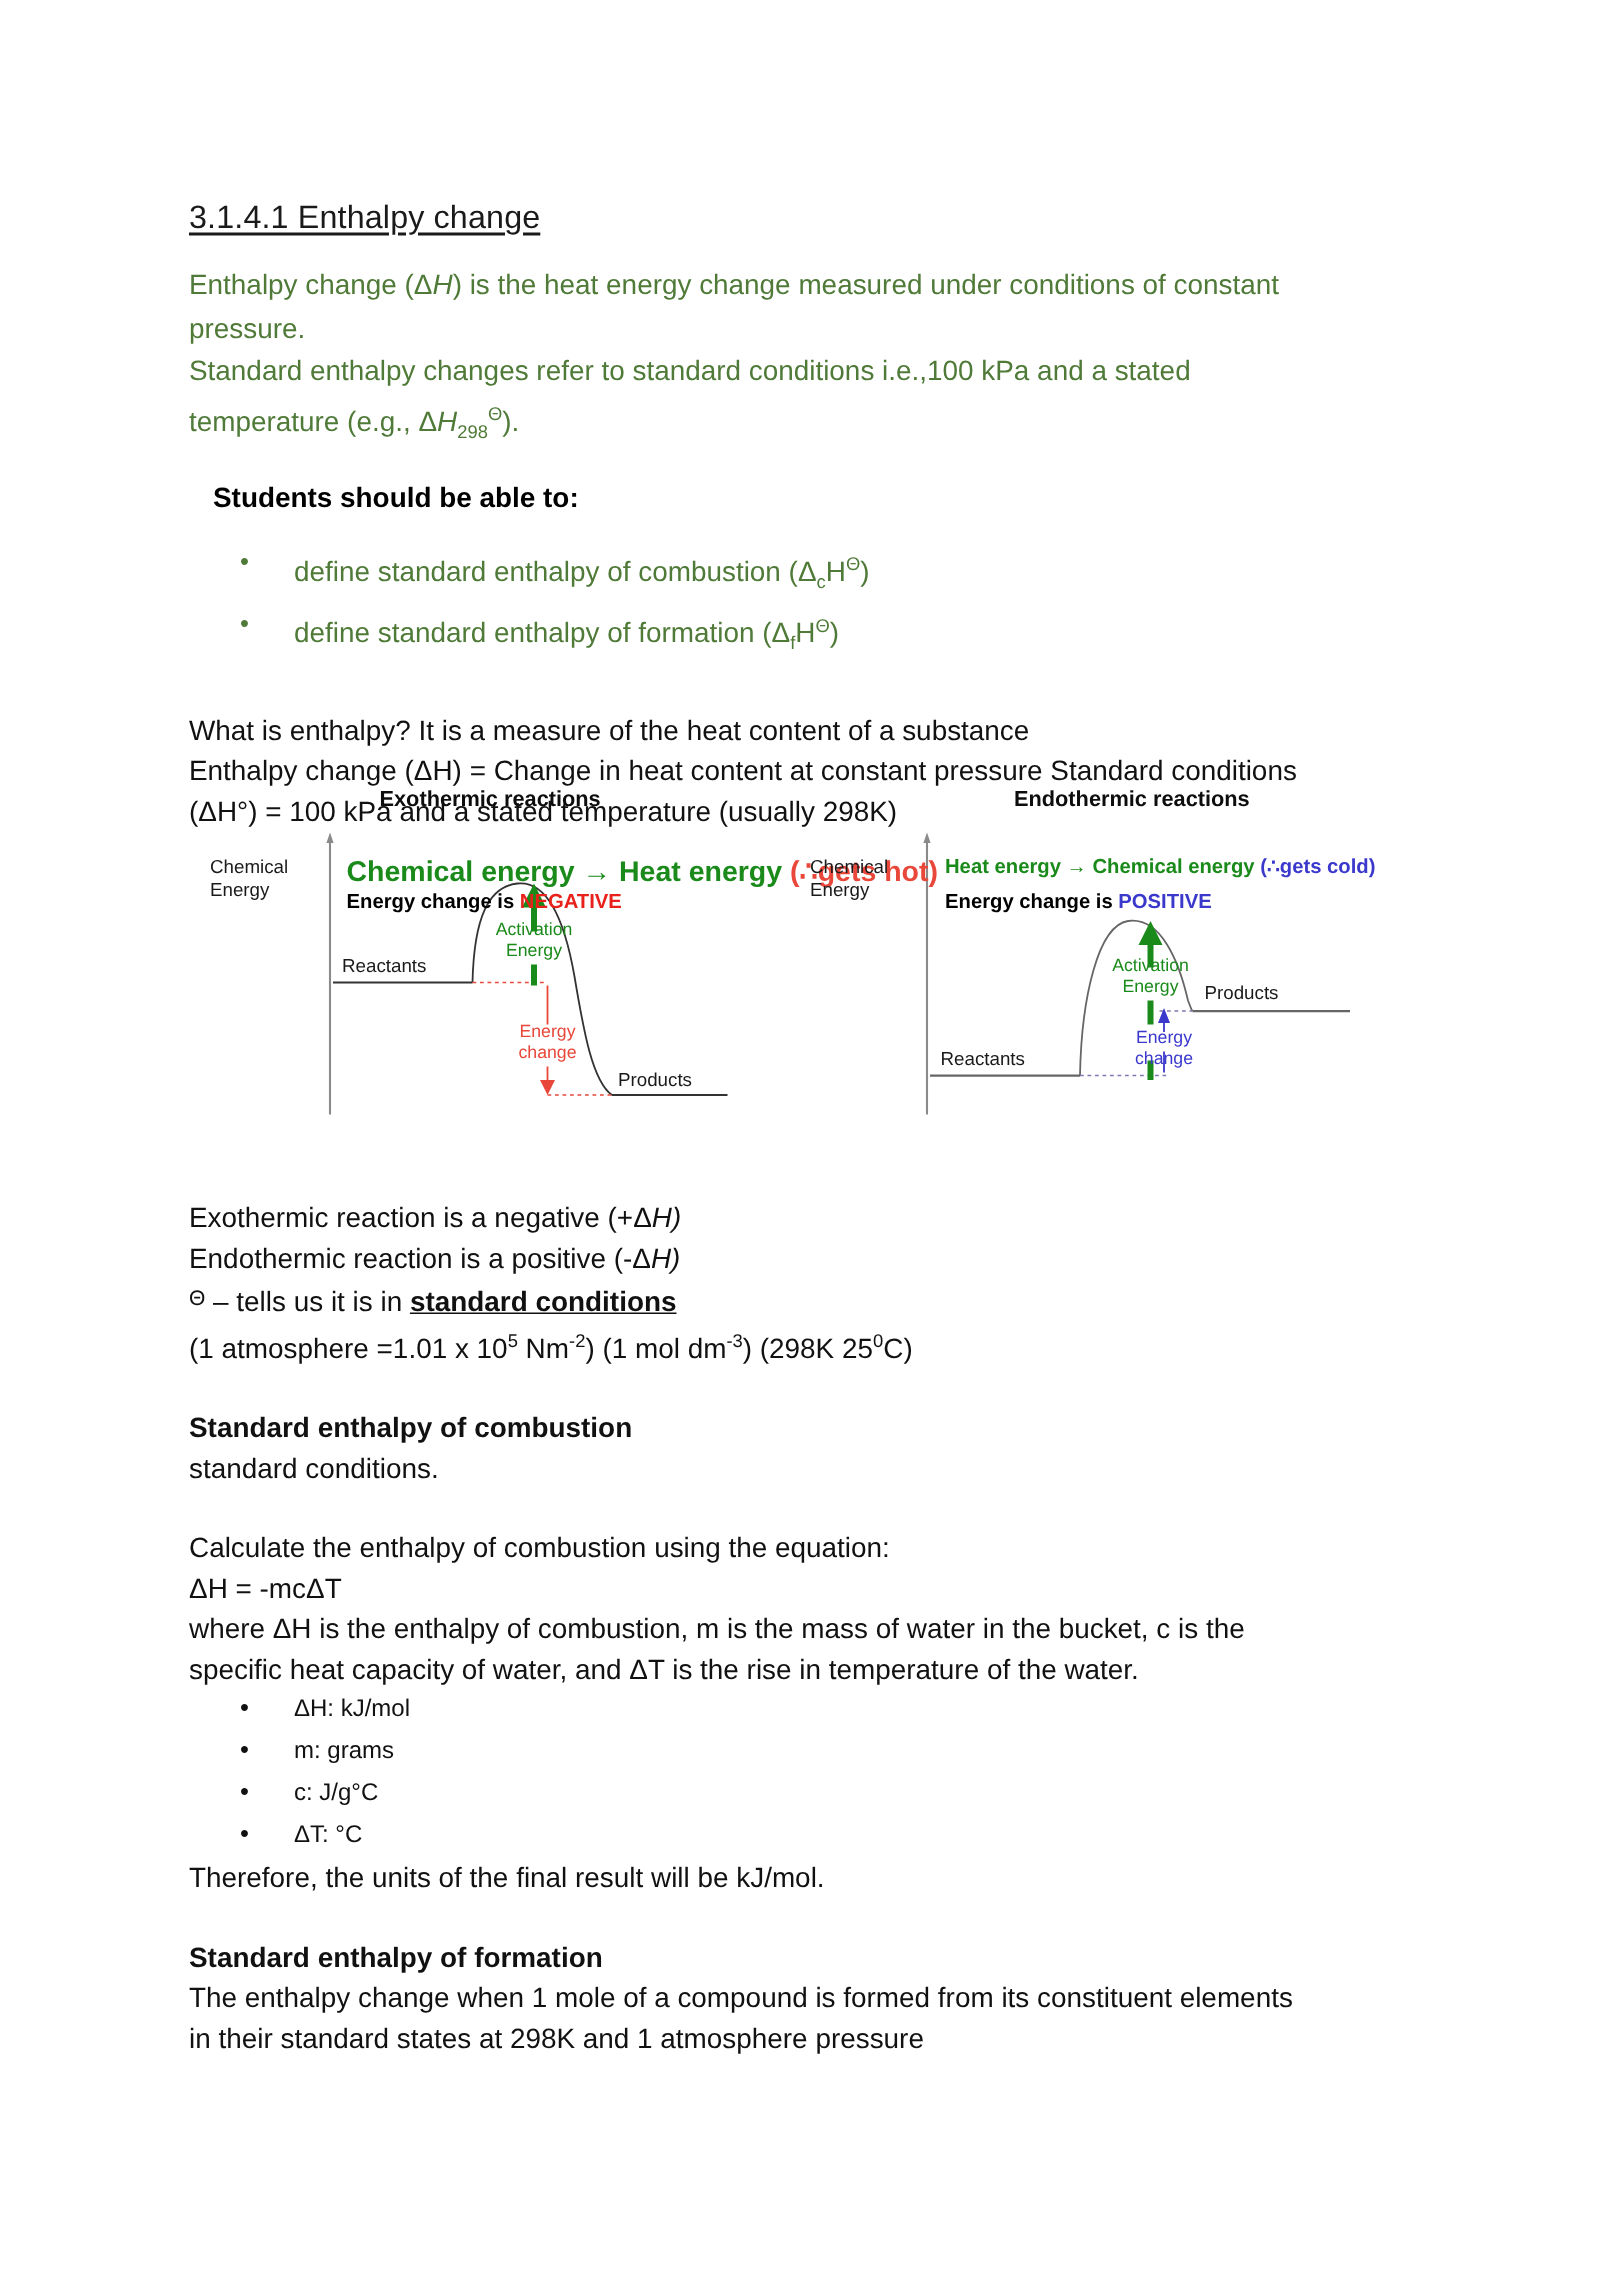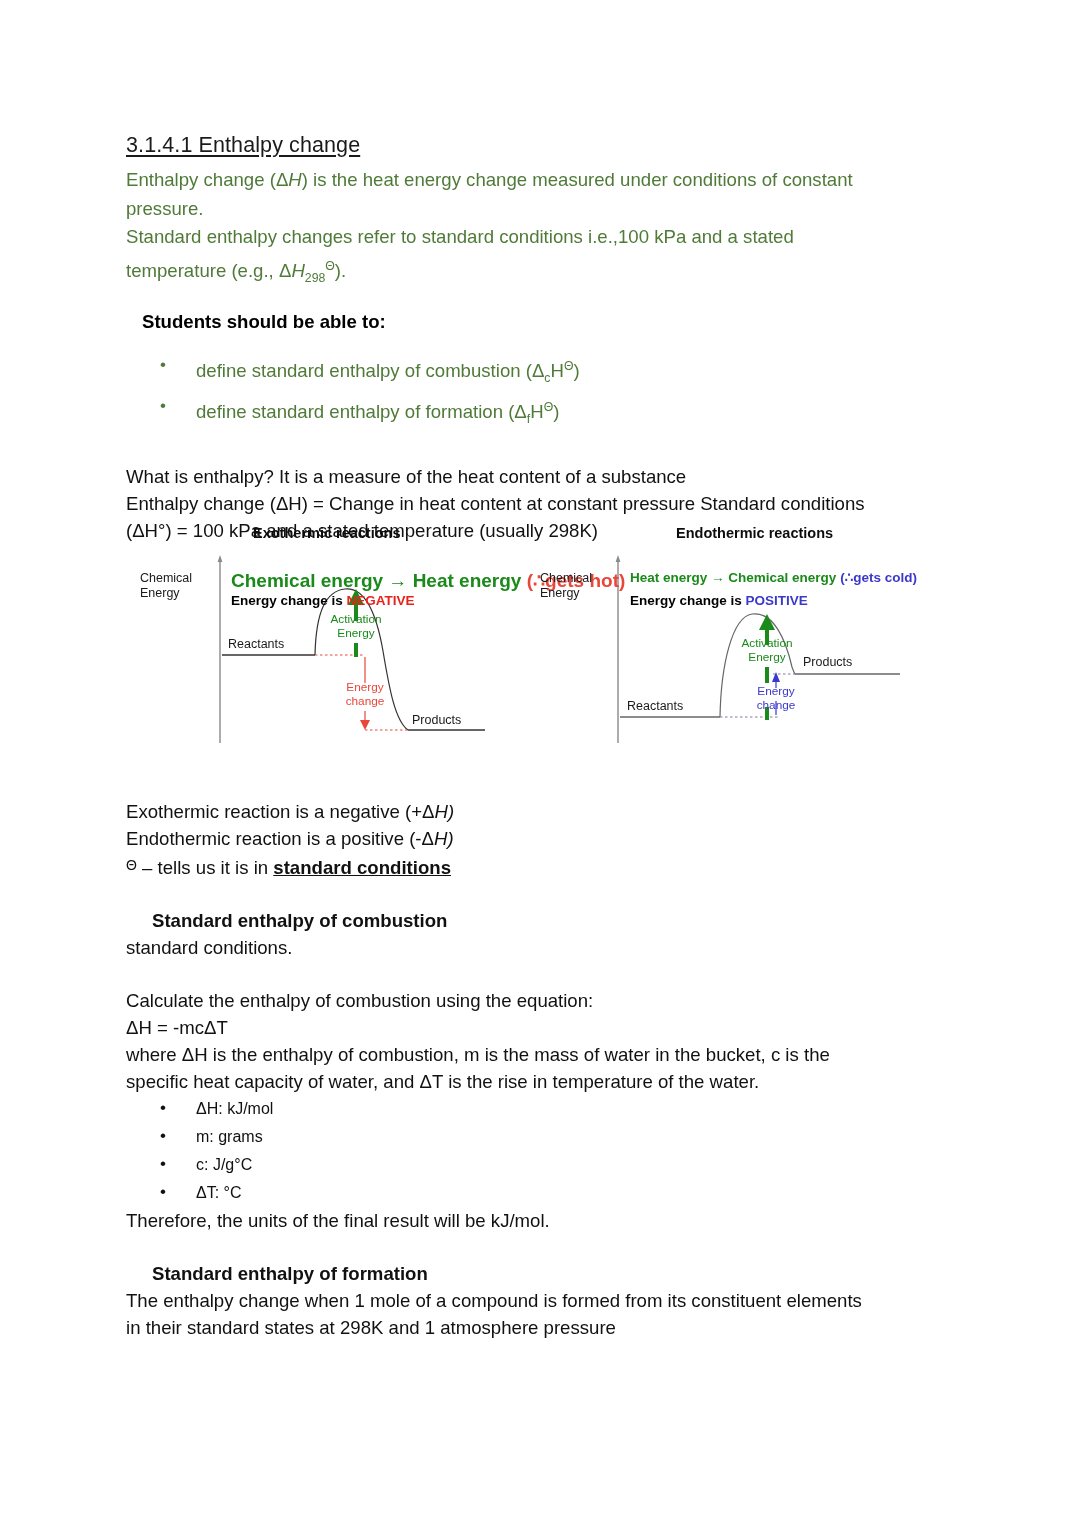--- a/index.html
+++ b/index.html
@@ -29,21 +29,21 @@
     width: 830px;
   }
 
   
   .spec-heading {
     font-size: 21.5px;
     color: #1a1a1a;
     text-decoration: underline;
     text-underline-offset: 3px;
     line-height: 28px;
-    margin: 0 0 7px 0;
+    margin: 0 0 17px 0;
     font-weight: 400;
     letter-spacing: 0.1px;
   }
   .spec-line {
     font-size: 18.6px;
     line-height: 28.5px;
     color: #4f7a38;
     margin: 0;
     font-weight: 400;
   }
@@ -82,21 +82,21 @@
     font-size: 17px;
   }
 
   .body-line {
     font-size: 18.6px;
     line-height: 27px;
     color: #111;
     margin: 0;
     font-weight: 400;
   }
-  .body-line.bold { font-weight: bold; margin-left: 26px; }
+  .body-line.bold { font-weight: bold; }
   .body-line .ital { font-style: italic; }
 
   .gap-sm { height: 26px; }
   .gap-md { height: 30px; }
 
   ul.plain-bullets {
     margin: 0;
     padding: 0 0 0 34px;
     list-style: none;
   }
@@ -292,20 +292,23 @@
 
     <div class="body-line">
       <span>Exothermic reaction is a negative (+Δ</span><span class="ital">H)</span>
     </div>
     <div class="body-line">
       <span>Endothermic reaction is a positive (-Δ</span><span class="ital">H)</span>
     </div>
     <div class="body-line">
       <span style="font-size:14px; vertical-align:4px;">Θ</span><span> – tells us it is in </span><span style="font-weight:bold;text-decoration:underline;">standard conditions</span>
     </div>
+    <div class="body-line">
+      <span>(1 atmosphere =1.01 x 10</span><sup class="sm">5</sup><span> Nm</span><sup class="sm">-2</sup><span>) (1 mol dm</span><sup class="sm">-3</sup><span>) (298K 25</span><sup class="sm">0</sup><span>C)</span>
+    </div>
 
     <div class="gap-sm"></div>
 
     <div class="body-line bold">Standard enthalpy of combustion</div>
     <div class="body-line">standard conditions.</div>
 
     <div class="gap-sm"></div>
 
     <div class="body-line">Calculate the enthalpy of combustion using the equation:</div>
     <div class="body-line">ΔH = -mcΔT</div>

